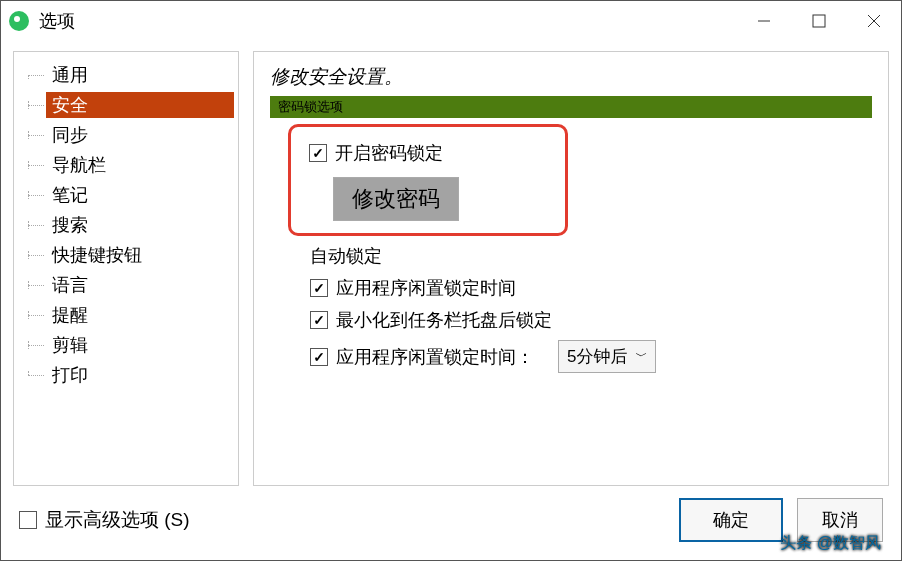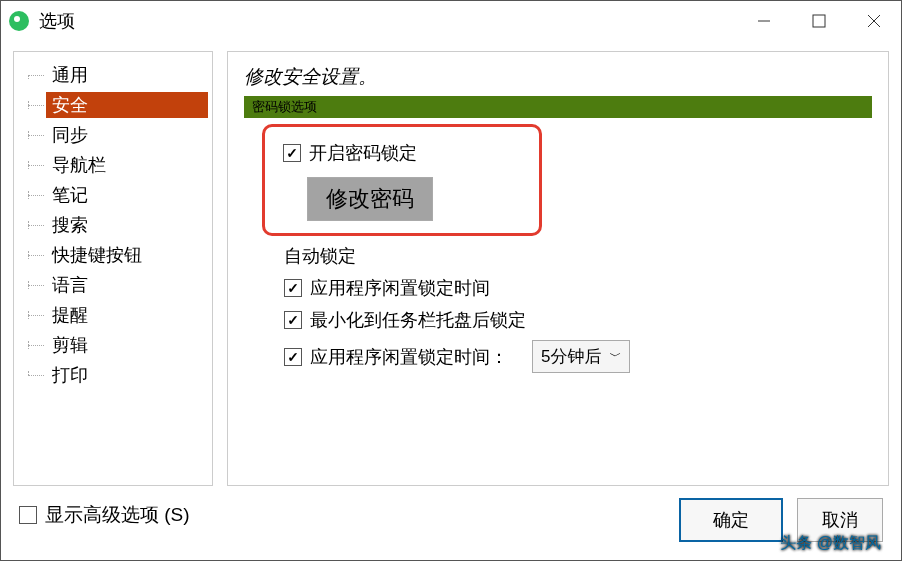--- a/index.html
+++ b/index.html
@@ -10,21 +10,21 @@
     .titlebar { height: 40px; display: flex; align-items: center; padding-left: 8px; }
     .app-icon { width: 20px; height: 20px; background: #2dbe60; border-radius: 50%; margin-right: 10px; position: relative; }
     .app-icon::after { content: ""; position: absolute; top: 5px; left: 5px; width: 6px; height: 6px; background: #fff; border-radius: 50%; }
     .window-title { font-size: 18px; text-align: center; }
     .window-controls { margin-left: auto; display: flex; }
     .win-btn { width: 55px; height: 40px; display: flex; align-items: center; justify-content: center; font-size: 16px; font-family: Arial; cursor: pointer; }
     .win-btn svg { stroke: #333; stroke-width: 1; fill: none; }
     
     .body-area { flex: 1; display: flex; padding: 10px 12px 0 12px; gap: 14px; }
     
-    .sidebar { width: 200px; border: 1px solid #ccc; padding: 8px 4px; }
+    .sidebar { width: 226px; border: 1px solid #ccc; padding: 8px 4px; }
     .tree-item { display: flex; align-items: center; padding: 2px 0; font-size: 18px; }
     .tree-conn { width: 28px; display: flex; justify-content: center; color: #999; font-size: 14px; position: relative; }
     .tree-conn::before { content: ""; position: absolute; left: 10px; top: -4px; bottom: -4px; border-left: 1px dotted #aaa; }
     .tree-conn::after { content: ""; position: absolute; left: 10px; right: 2px; top: 50%; border-top: 1px dotted #aaa; }
     .tree-item:first-child .tree-conn::before { top: 50%; }
     .tree-item:last-child .tree-conn::before { bottom: 50%; }
     .tree-label { padding: 1px 6px; flex: 1; }
     .tree-label.selected { background: #c2410c; color: #fff; }
     
     .content { flex: 1; border: 1px solid #ccc; padding: 12px 16px; }
@@ -39,21 +39,21 @@
     .btn { background: #a3a3a3; border: 1px solid #aaa; padding: 6px 18px; font-size: 22px; font-family: inherit; cursor: pointer; }
     .btn-inset { margin: 8px 0 2px 24px; }
     
     .sub-section { margin-left: 40px; font-size: 18px; }
     .sub-header { margin-left: 40px; font-size: 18px; margin-bottom: 4px; margin-top: 4px; }
     .sub-section .checkbox-row { margin: 8px 0; }
     
     .select-box { border: 1px solid #aaa; background: #f5f5f5; padding: 4px 8px; display: inline-flex; align-items: center; gap: 8px; font-size: 17px; margin-left: 16px; }
     .chevron { font-size: 12px; }
     
-    .footer { display: flex; align-items: flex-start; padding: 12px 18px 18px 18px; }
+    .footer { display: flex; align-items: center; padding: 12px 18px 18px 18px; }
     .footer .checkbox-row { font-size: 19px; }
     .footer-btns { margin-left: auto; display: flex; gap: 14px; }
     .btn-primary { border: 2px solid #0a64a4; padding: 8px 32px; font-size: 18px; background: #f7f7f7; }
     .btn-secondary { border: 1px solid #aaa; padding: 8px 24px; font-size: 18px; background: #f7f7f7; cursor: pointer; }
     
     .watermark { position: absolute; bottom: 6px; right: 20px; color: #0369a1; text-shadow: 0 0 3px #000, 0 0 3px #000; font-size: 16px; pointer-events: none; }
   </style>
 </head>
 <body>
 

